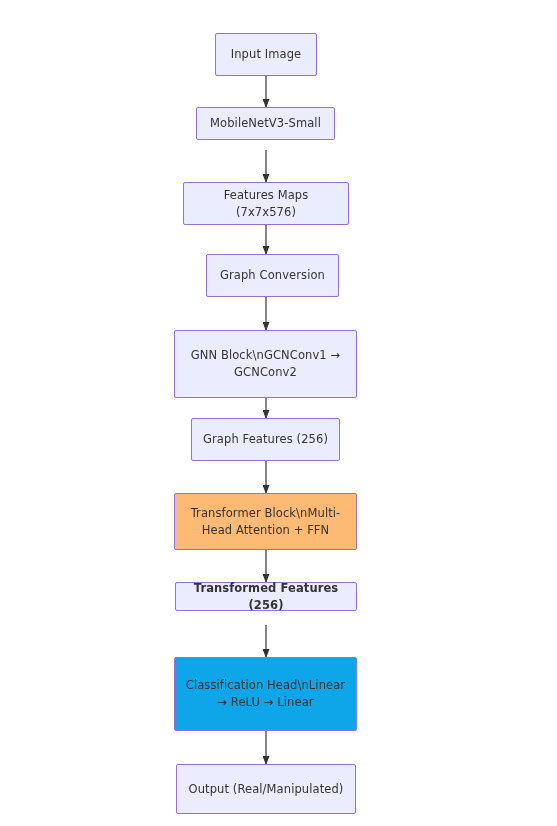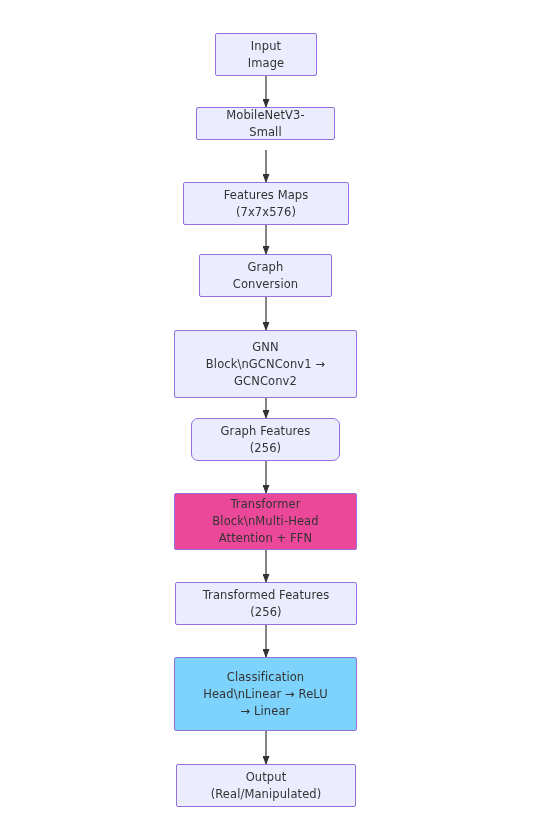--- a/index.html
+++ b/index.html
@@ -25,21 +25,21 @@
     border: 1px solid #9370DB;
     border-radius: 2px;
     display: flex;
     align-items: center;
     justify-content: center;
     text-align: center;
     color: #333333;
     font-size: 11.5px;
     line-height: 17px;
     letter-spacing: 0.1px;
-    padding: 2px 24px;
+    padding: 2px 8px;
   }
   .node-label {
     display: block;
     width: 100%;
     white-space: pre-wrap;
   }
   .edge-svg {
     position: absolute;
     left: 0;
     top: 0;
@@ -73,35 +73,35 @@
   <div id="node-layer">
       <div class="node" style="left: 215px; top: 33px; width: 102px; height: 43px; background: rgb(236, 236, 255); border-color: rgb(147, 112, 219); color: rgb(51, 51, 51);">
         <span class="node-label">Input Image</span>
       </div>
       <div class="node" style="left: 196px; top: 107px; width: 139px; height: 33px; background: rgb(236, 236, 255); border-color: rgb(147, 112, 219); color: rgb(51, 51, 51);">
         <span class="node-label">MobileNetV3-Small</span>
       </div>
       <div class="node" style="left: 183px; top: 182px; width: 166px; height: 43px; background: rgb(236, 236, 255); border-color: rgb(147, 112, 219); color: rgb(51, 51, 51);">
         <span class="node-label">Features Maps (7x7x576)</span>
       </div>
-      <div class="node" style="left: 199px; top: 254px; width: 133px; height: 43px; background: rgb(236, 236, 255); border-color: rgb(147, 112, 219); color: rgb(51, 51, 51);">
+      <div class="node" style="left: 206px; top: 254px; width: 133px; height: 43px; background: rgb(236, 236, 255); border-color: rgb(147, 112, 219); color: rgb(51, 51, 51);">
         <span class="node-label">Graph Conversion</span>
       </div>
       <div class="node" style="left: 174px; top: 330px; width: 183px; height: 68px; background: rgb(236, 236, 255); border-color: rgb(147, 112, 219); color: rgb(51, 51, 51);">
         <span class="node-label">GNN Block\nGCNConv1 → GCNConv2</span>
       </div>
-      <div class="node" style="left: 191px; top: 418px; width: 149px; height: 43px; background: rgb(236, 236, 255); border-color: rgb(147, 112, 219); color: rgb(51, 51, 51); border-radius: 7px;">
+      <div class="node" style="left: 191px; top: 418px; width: 149px; height: 43px; background: rgb(236, 236, 255); border-color: rgb(147, 112, 219); color: rgb(51, 51, 51);">
         <span class="node-label">Graph Features (256)</span>
       </div>
-      <div class="node" style="left: 174px; top: 493px; width: 183px; height: 57px; background: #ec4899; border-color: rgb(147, 112, 219); color: rgb(51, 51, 51); align-items: flex-end;">
+      <div class="node" style="left: 174px; top: 493px; width: 183px; height: 57px; background: #fdba74; border-color: rgb(147, 112, 219); color: rgb(51, 51, 51);">
         <span class="node-label">Transformer Block\nMulti-Head Attention + FFN</span>
       </div>
-      <div class="node" style="left: 175px; top: 582px; width: 182px; height: 43px; background: rgb(236, 236, 255); border-color: rgb(147, 112, 219); color: rgb(51, 51, 51);">
+      <div class="node" style="left: 175px; top: 582px; width: 182px; height: 29px; background: rgb(236, 236, 255); border-color: rgb(147, 112, 219); color: rgb(51, 51, 51); font-weight: bold;">
         <span class="node-label">Transformed Features (256)</span>
       </div>
-      <div class="node" style="left: 174px; top: 657px; width: 183px; height: 74px; background: #7dd3fc; border-color: rgb(147, 112, 219); color: rgb(51, 51, 51);">
+      <div class="node" style="left: 174px; top: 657px; width: 183px; height: 74px; background: #0ea5e9; border-color: rgb(147, 112, 219); color: rgb(51, 51, 51);">
         <span class="node-label">Classification Head\nLinear → ReLU → Linear</span>
       </div>
-      <div class="node" style="left: 176px; top: 764px; width: 180px; height: 43px; background: rgb(236, 236, 255); border-color: rgb(147, 112, 219); color: rgb(51, 51, 51);">
+      <div class="node" style="left: 176px; top: 764px; width: 180px; height: 50px; background: rgb(236, 236, 255); border-color: rgb(147, 112, 219); color: rgb(51, 51, 51);">
         <span class="node-label">Output (Real/Manipulated)</span>
       </div>
     </div>
 </div>
 
 </body></html>

